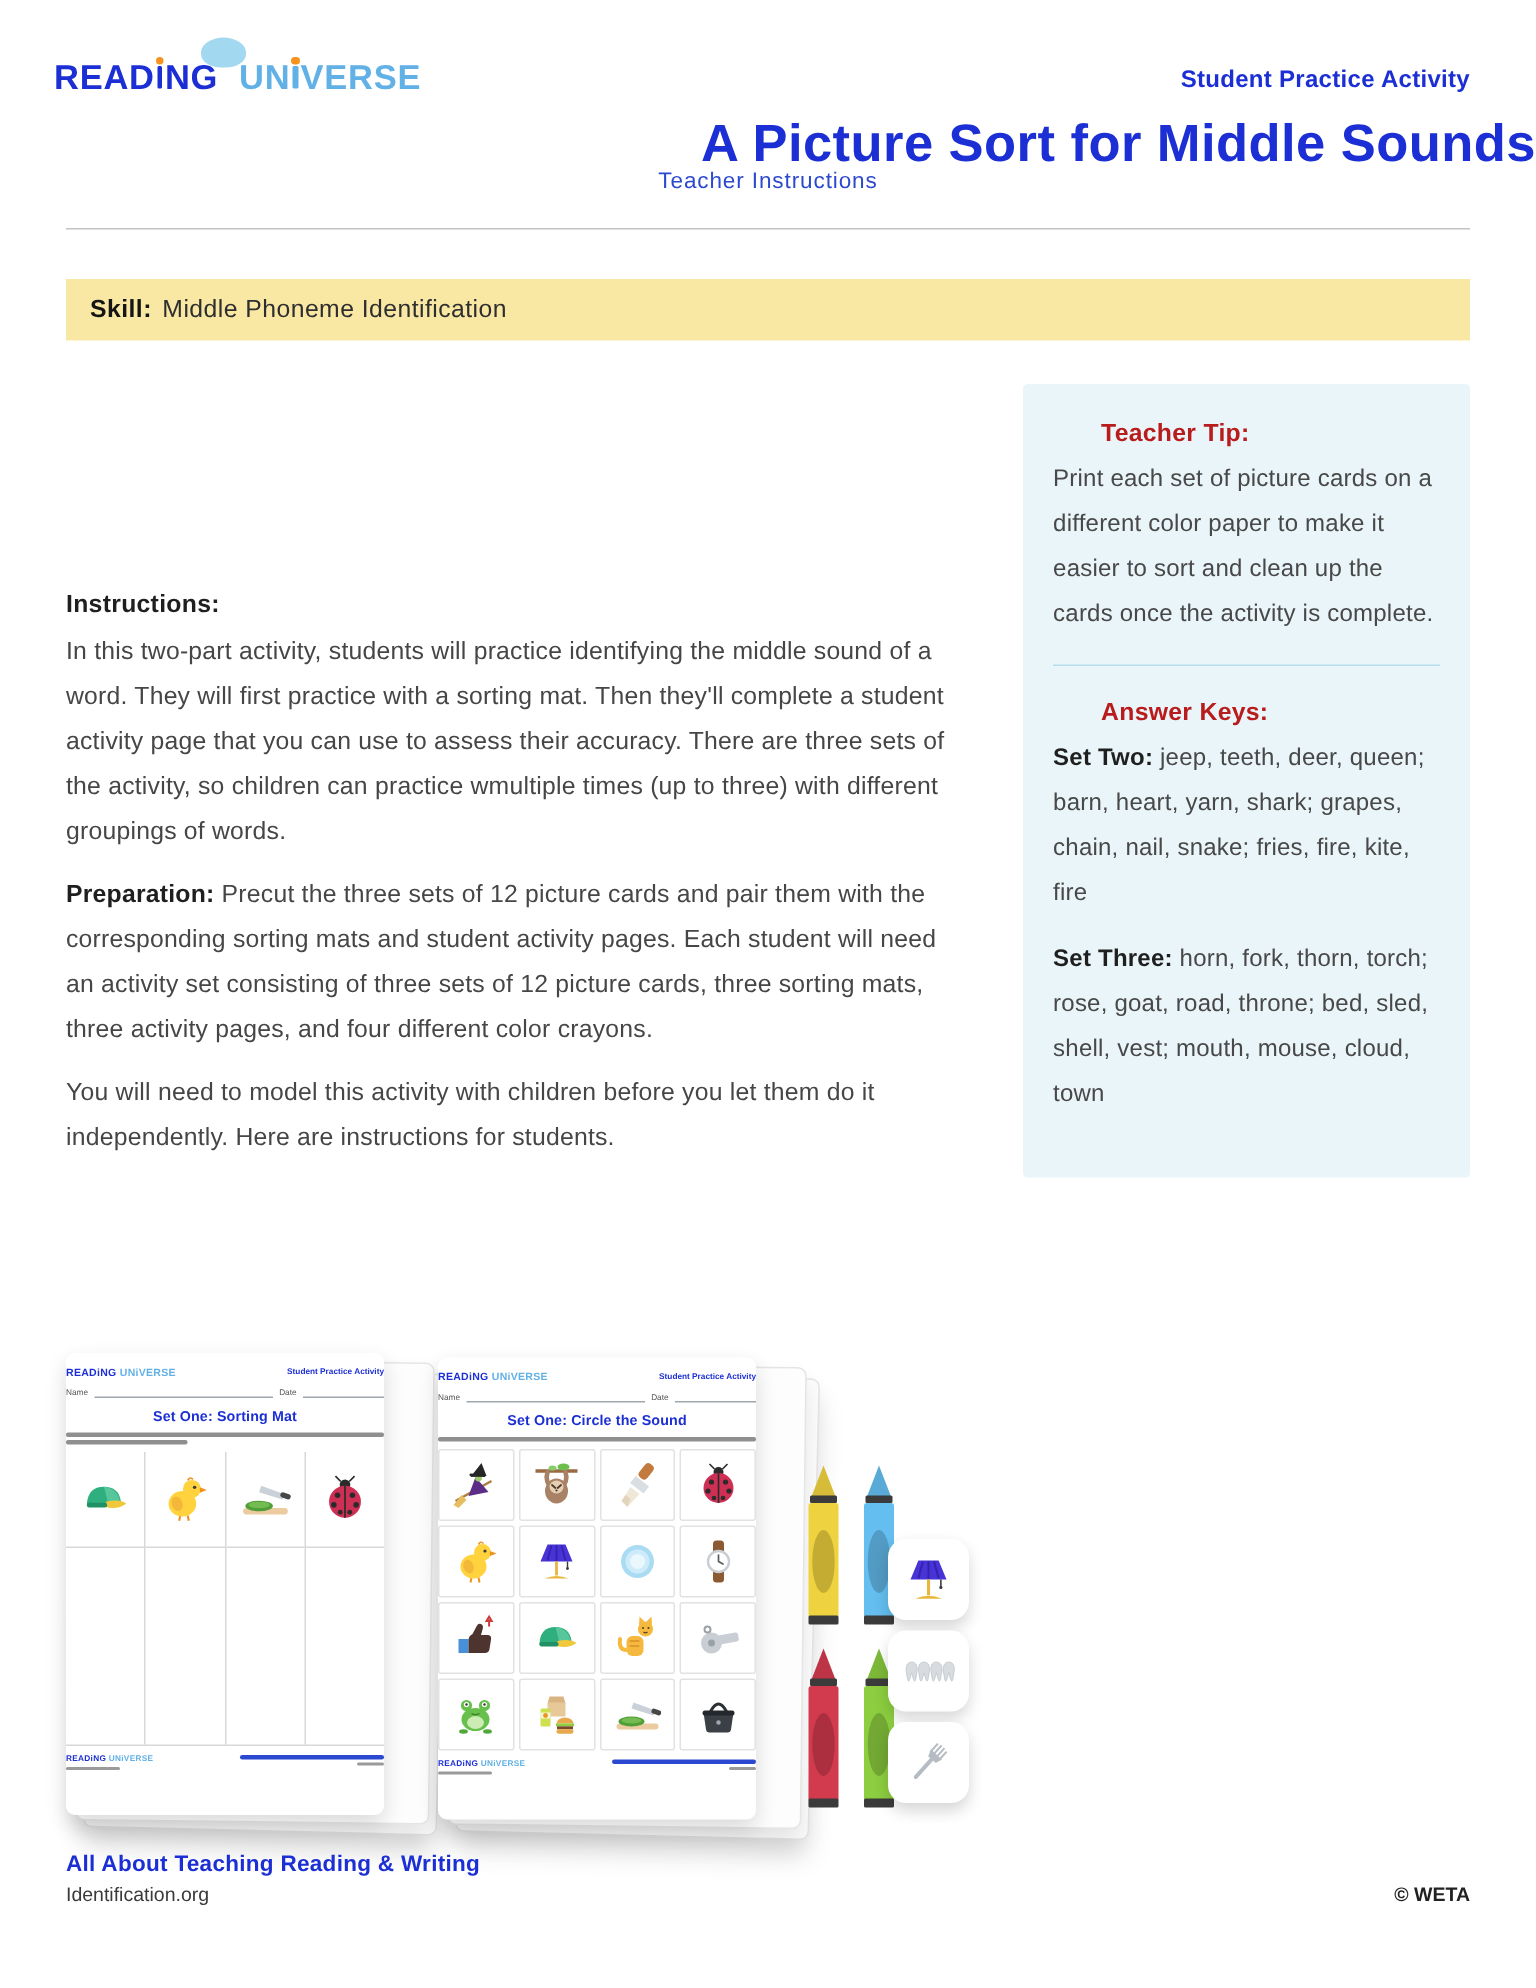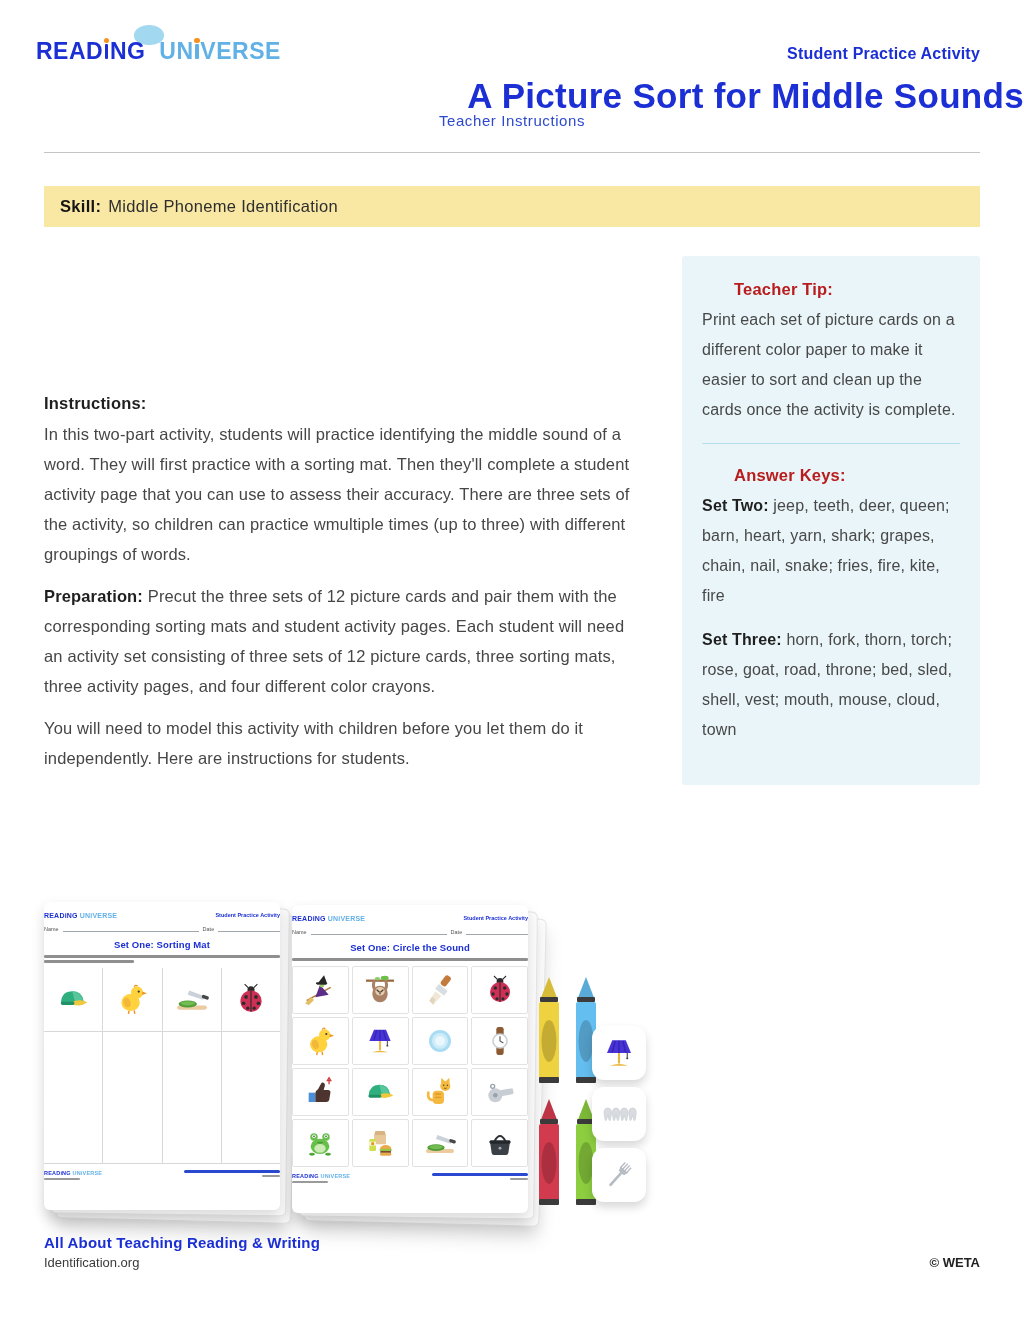--- a/index.html
+++ b/index.html
@@ -47,21 +47,21 @@
   .side-panel p { font-size:16px; line-height:30px; letter-spacing:.15px; color:#484848; margin-bottom:14px; }
   .side-panel p b { color:#1F1F1F; }
   .panel-divider { height:1px; background:#B4DFEC; margin:18px 0 22px 0; }
 
   
   .preview { position:absolute; top:898px; left:44px; width:936px; height:322px; }
   .stack { position:absolute; width:236px; height:308px; }
   .stack .under { position:absolute; left:0; top:0; width:100%; height:100%; background:#FDFDFD; border:1px solid #E5E5E5; border-radius:6px; }
   .stack .u1 { transform:translate(8px,5px) rotate(.7deg); box-shadow:0 10px 16px rgba(0,0,0,.10); }
   .stack .u2 { transform:translate(15px,11px) rotate(1.4deg); box-shadow:0 12px 18px rgba(0,0,0,.12); }
-  .sheet { position:absolute; left:0; top:0; width:236px; height:308px; background:#fff; border-radius:6px; box-shadow:0 6px 14px rgba(0,0,0,.14); padding:10px 0; }
+  .sheet { position:absolute; left:0; top:0; width:212px; height:308px; background:#fff; border-radius:6px; box-shadow:0 6px 14px rgba(0,0,0,.14); padding:10px 0; }
   .mini-head { display:flex; justify-content:space-between; align-items:flex-start; }
   .mini-logo { font-size:7px; font-weight:800; letter-spacing:.2px; white-space:nowrap; }
   .mini-logo .w1 { color:#1B2FD4; } .mini-logo .w2 { color:#62B1E6; }
   .mini-badge { font-size:5.5px; font-weight:bold; color:#1B2FD4; }
   .mini-name-row { display:flex; align-items:flex-end; gap:4px; margin-top:7px; font-size:5.5px; color:#555; }
   .nline { border-bottom:.8px solid #9FA6AD; height:6px; }
   .nline.long { flex:2.2; } .nline.short { flex:1; }
   .mini-title { text-align:center; font-size:9.5px; font-weight:bold; color:#1B2FD4; margin-top:7px; letter-spacing:.1px; }
   .mini-directions { margin-top:5px; }
   .dbar { height:2.6px; background:#8F8F8F; border-radius:1.3px; margin-bottom:2.6px; }

